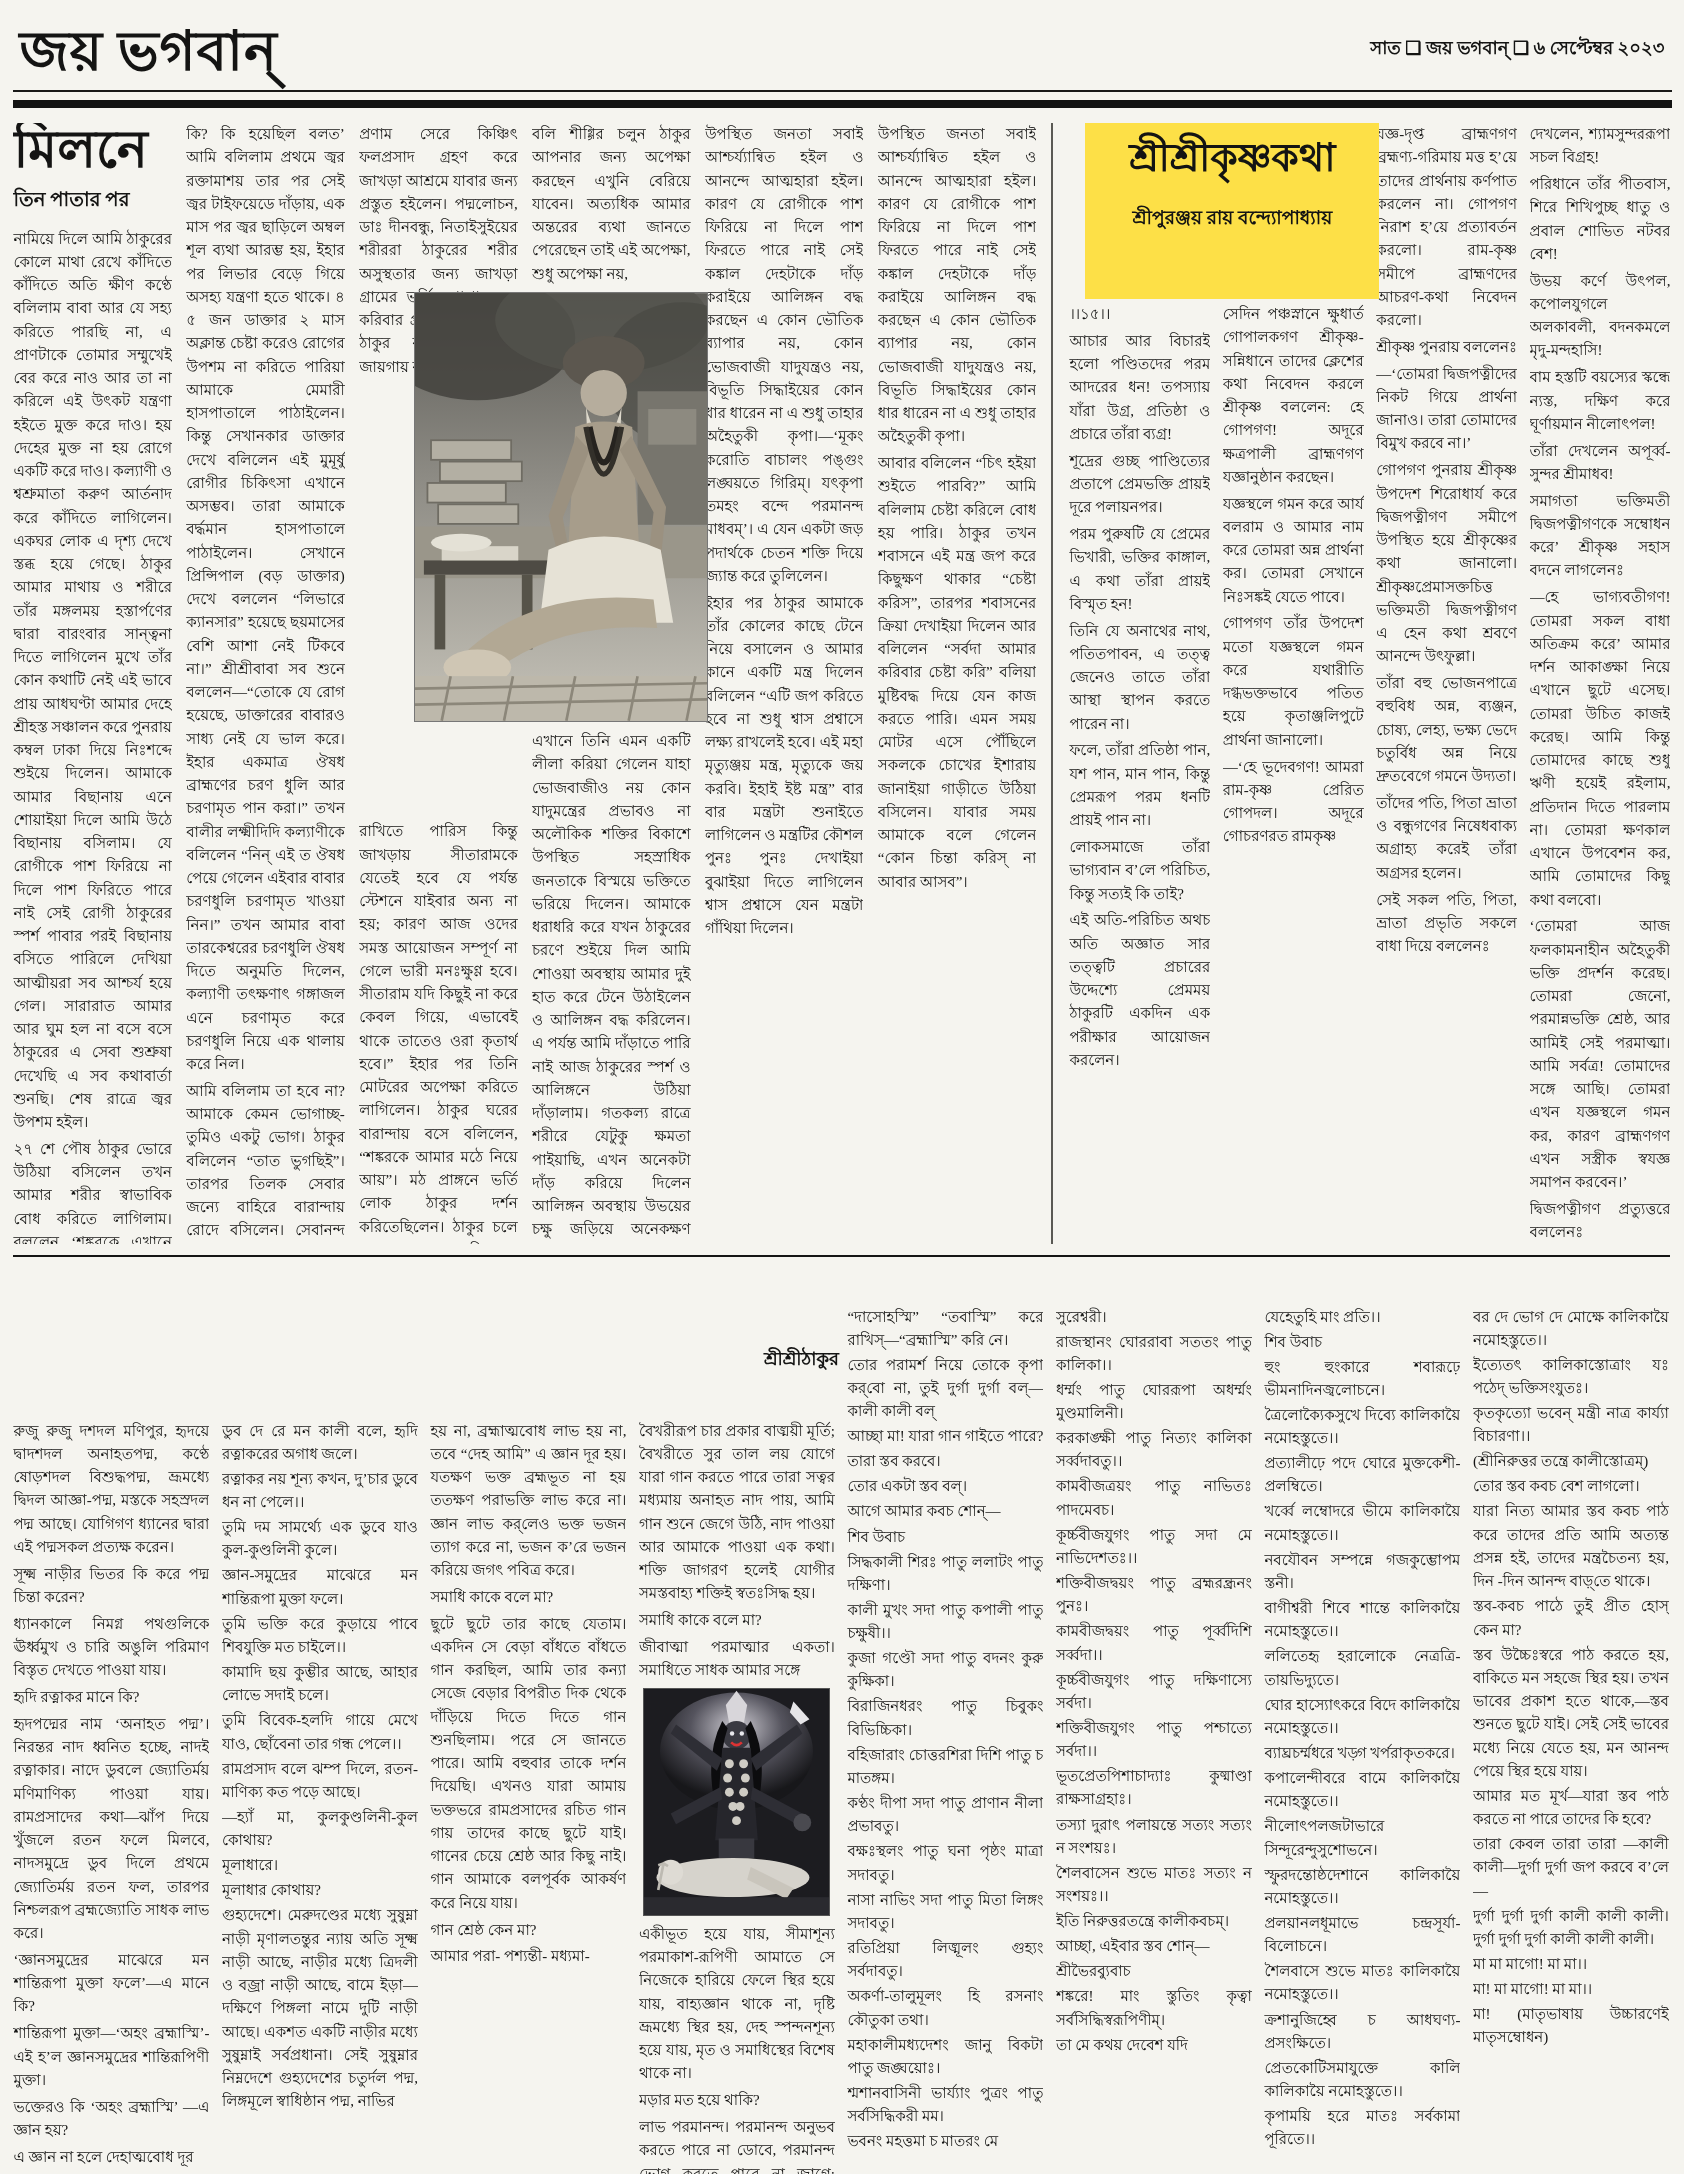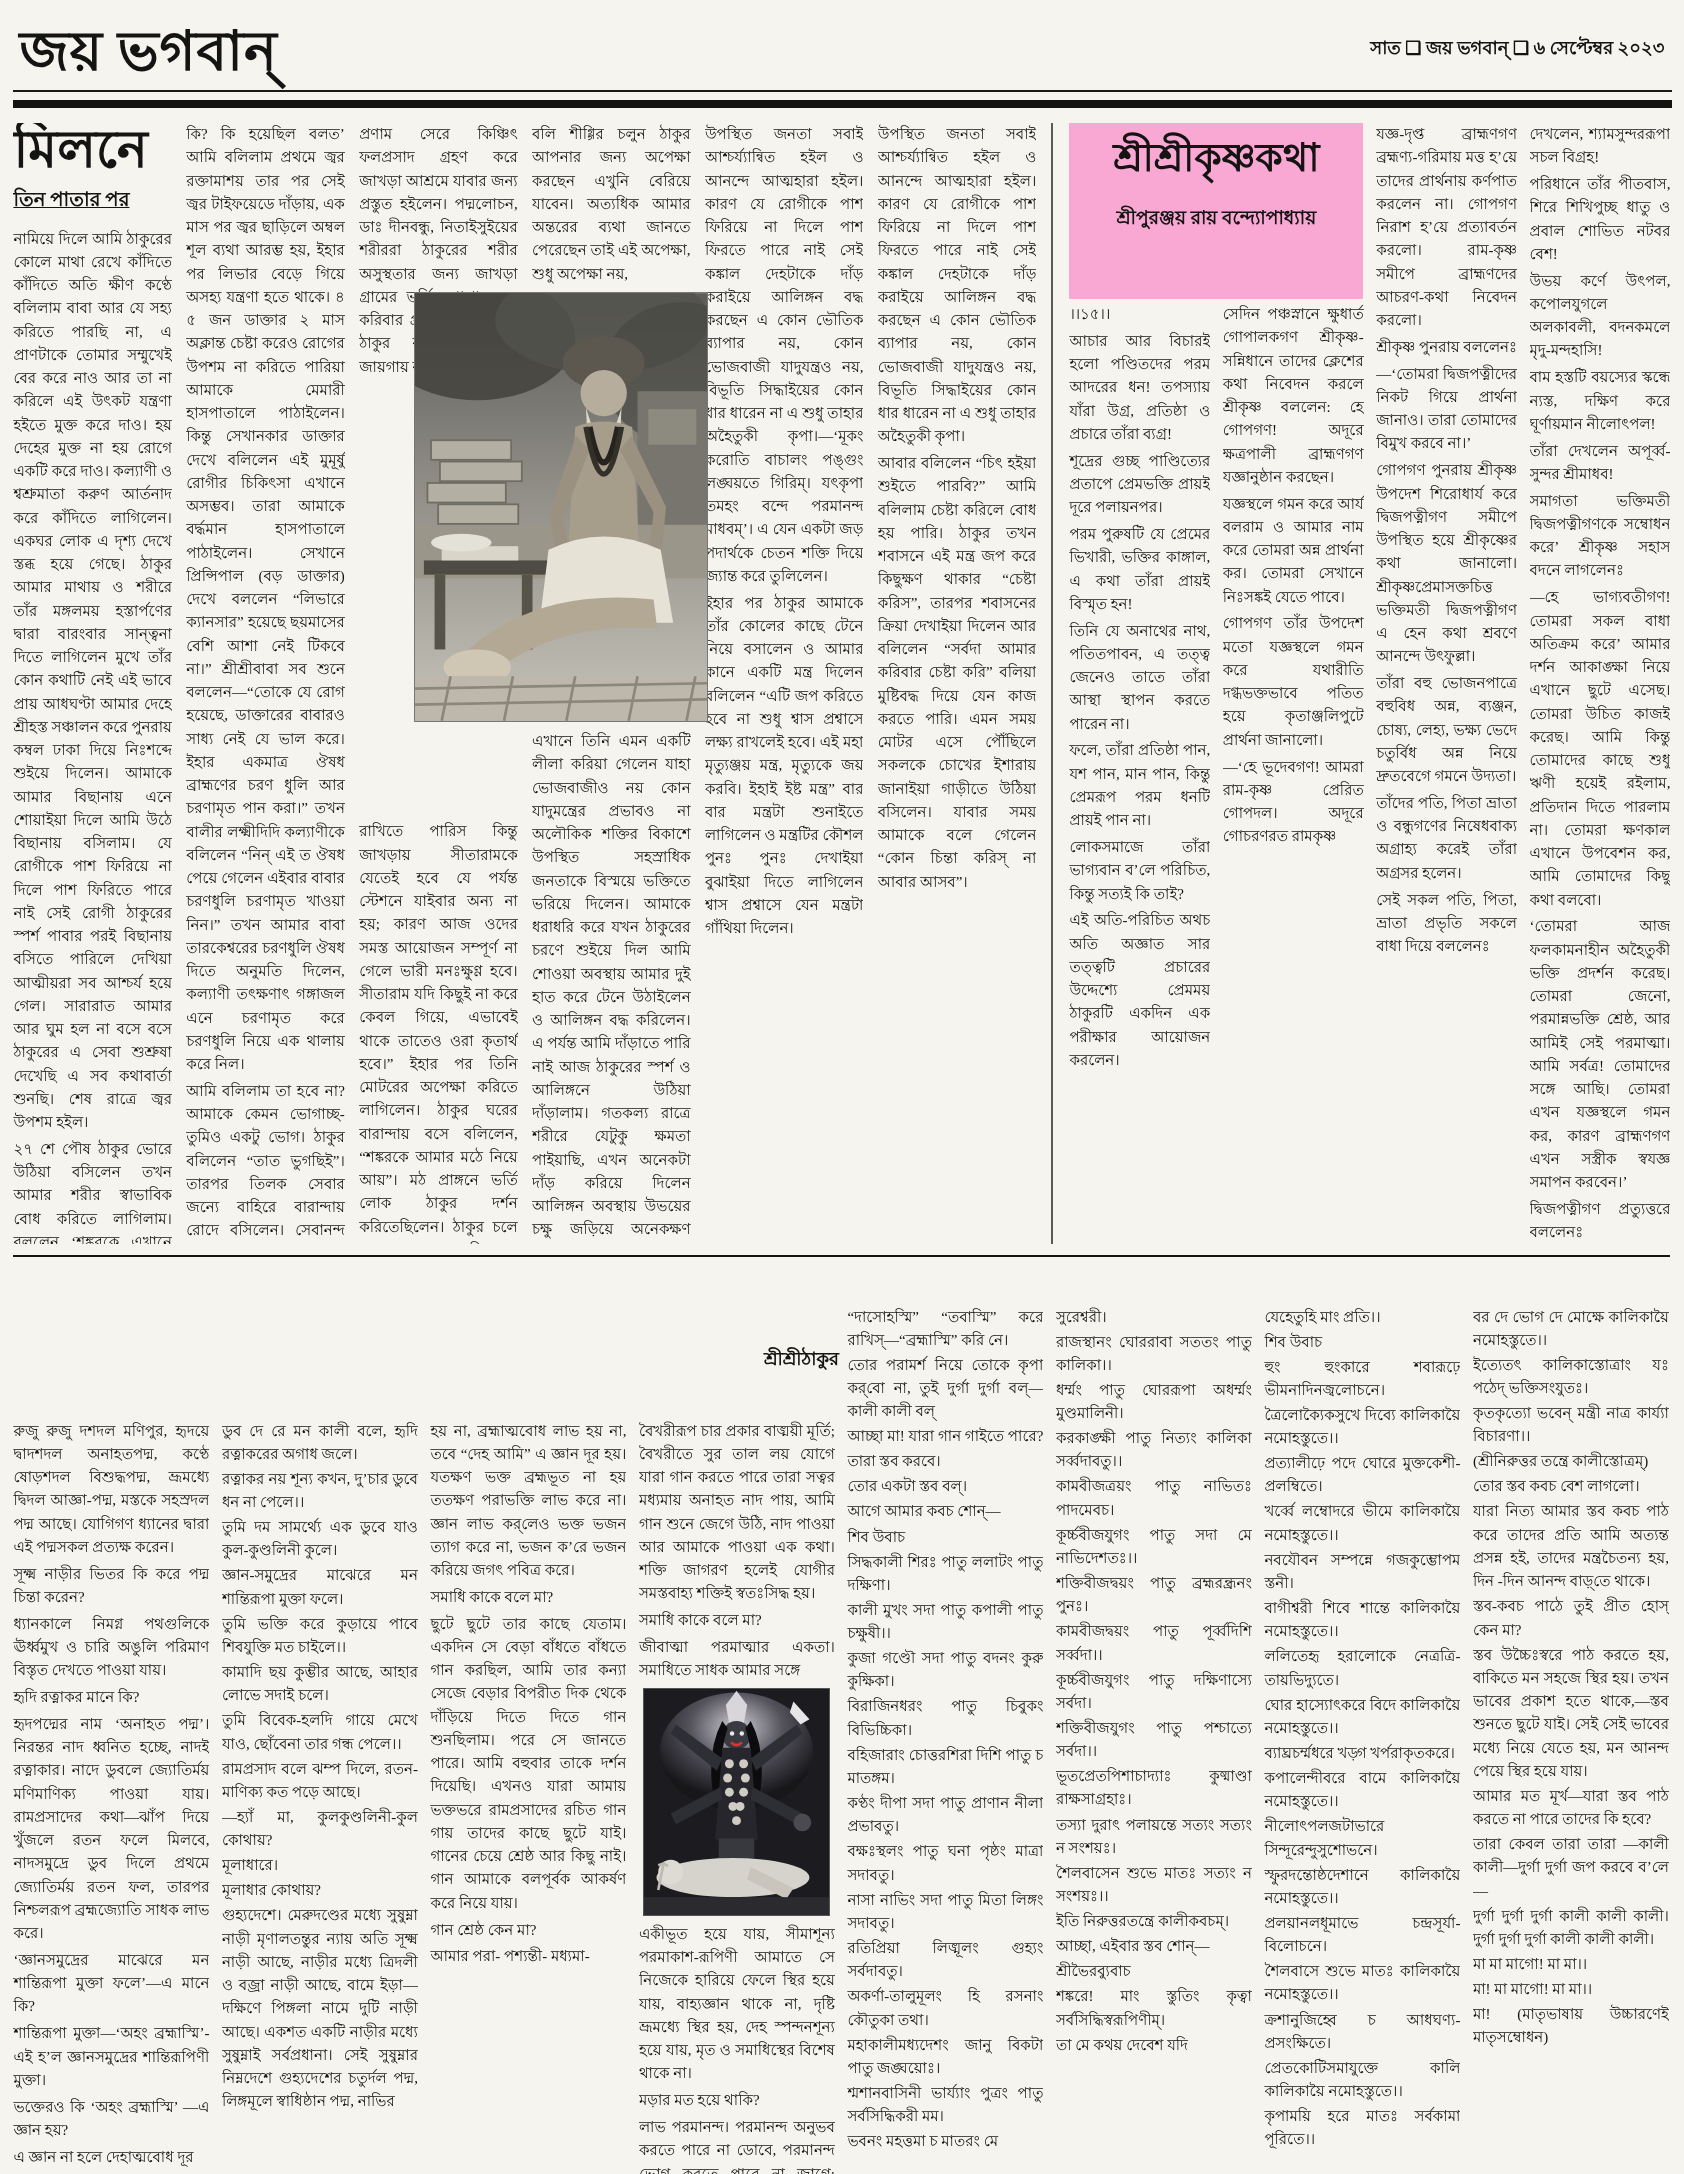--- a/index.html
+++ b/index.html
@@ -29,34 +29,34 @@
 
   
   .top-section{ position:absolute; left:13.4px; top:123px; width:1657px; height:1125px; }
   .v-divider{ position:absolute; left:1038px; top:0; width:1.8px; height:1121px; background:#5a5954; }
 
   .milone{ position:absolute; left:0; top:0; width:1023px; height:1121px; }
   .milone .cols{ display:flex; gap:14.3px; height:100%; }
   .milone .col{ width:159px; height:1121px; }
   .milone-head{ margin-bottom:9px; }
   .milone-headline{ font-size:52px; font-weight:bold; line-height:1.05; margin:0 0 7.1px 0; }
-  .milone-kicker{ font-size:19.6px; font-weight:bold; margin:0 0 12.5px 0;text-decoration:underline; }
+  .milone-kicker{ font-size:19.6px; font-weight:bold; margin:0 0 12.5px 0; }
   .photo-gap{ height:438px; }
   .top3-min{ min-height:169px; }
 
   .sadhu-photo{
     position:absolute; left:401px; top:169px; width:294px; height:430px;
     border:0.9px solid #777; background:#9b9a94; overflow:hidden;
   }
 
   .krishna{ position:absolute; left:1056px; top:0; width:601px; height:1121px; }
   .krishna .cols{ display:flex; gap:12.5px; height:100%; }
   .krishna .col{ width:141px; height:1121px; }
   .krishna-header{
-    position:absolute; left:0; top:0; width:294px; height:176px; background:#f9a8d4;
+    position:absolute; left:16px; top:0; width:294px; height:176px; background:#fde047;
     text-align:center; z-index:2;
   }
   .krishna-headline{ font-size:39px; font-weight:bold; margin:3.6px 0 12.5px 0; }
   .krishna-byline{ font-size:18.7px; font-weight:bold; margin:0; }
   .krishna-gap{ height:180px; }
   .series-no{ text-align:left; font-weight:normal; margin:0 0 5.3px 0; }
 
   
   .bottom-section{
     position:absolute; left:13.4px; top:1255px; width:1657px; height:911px;

